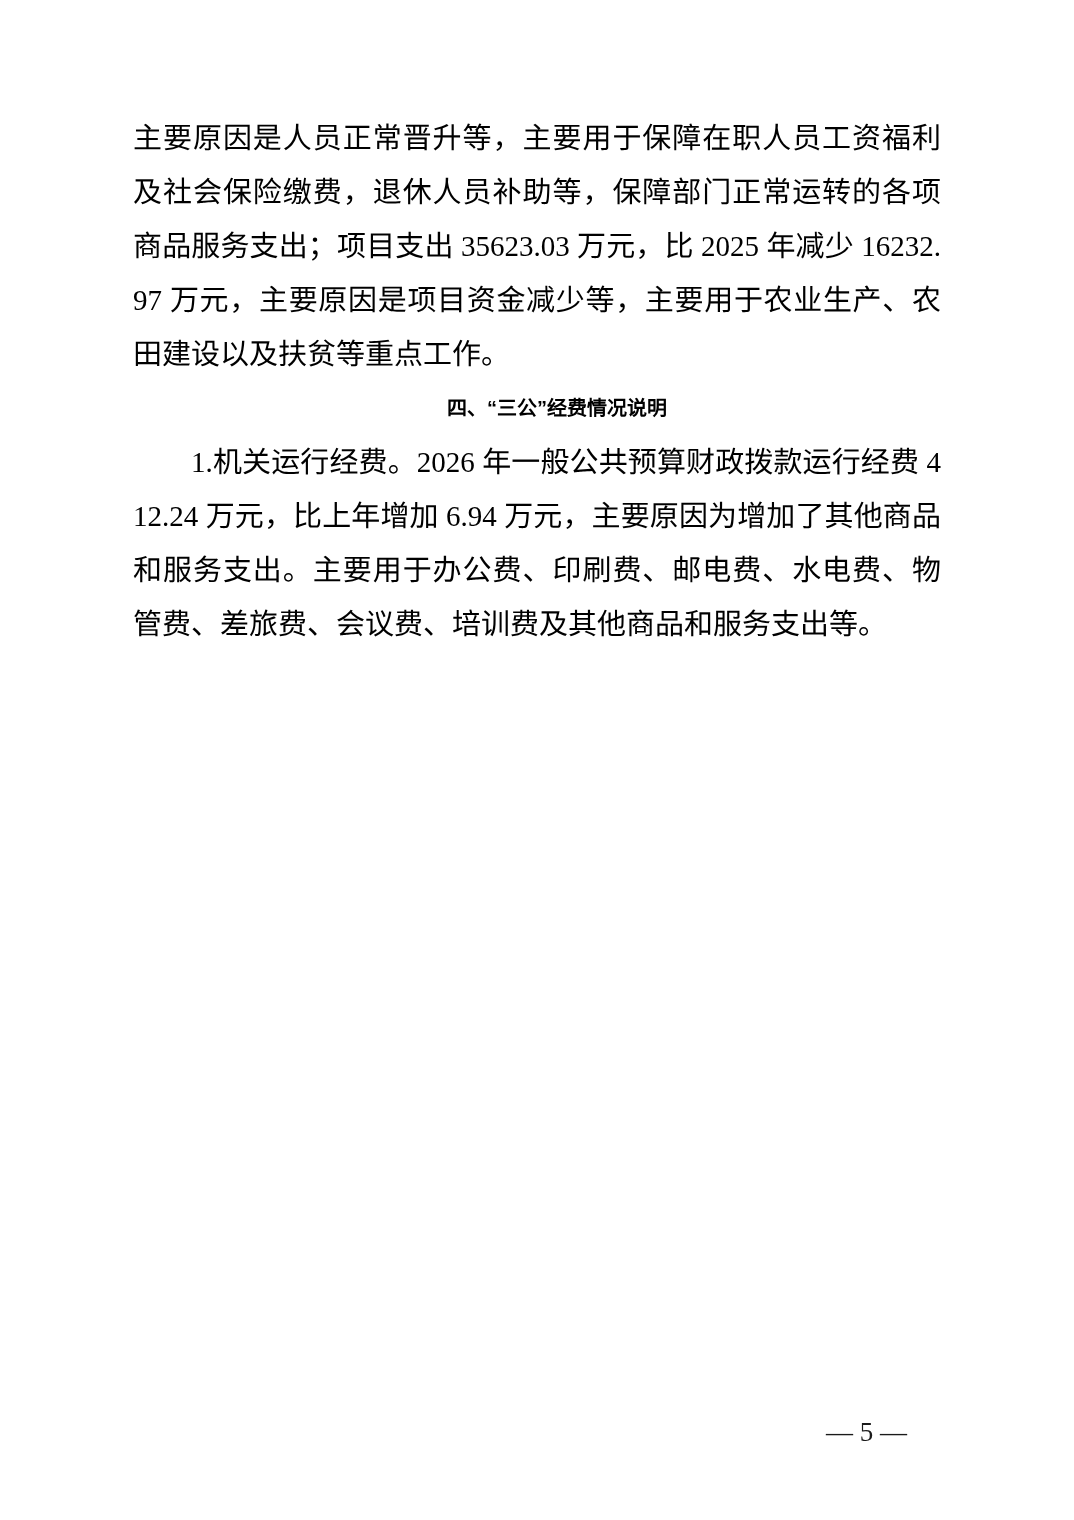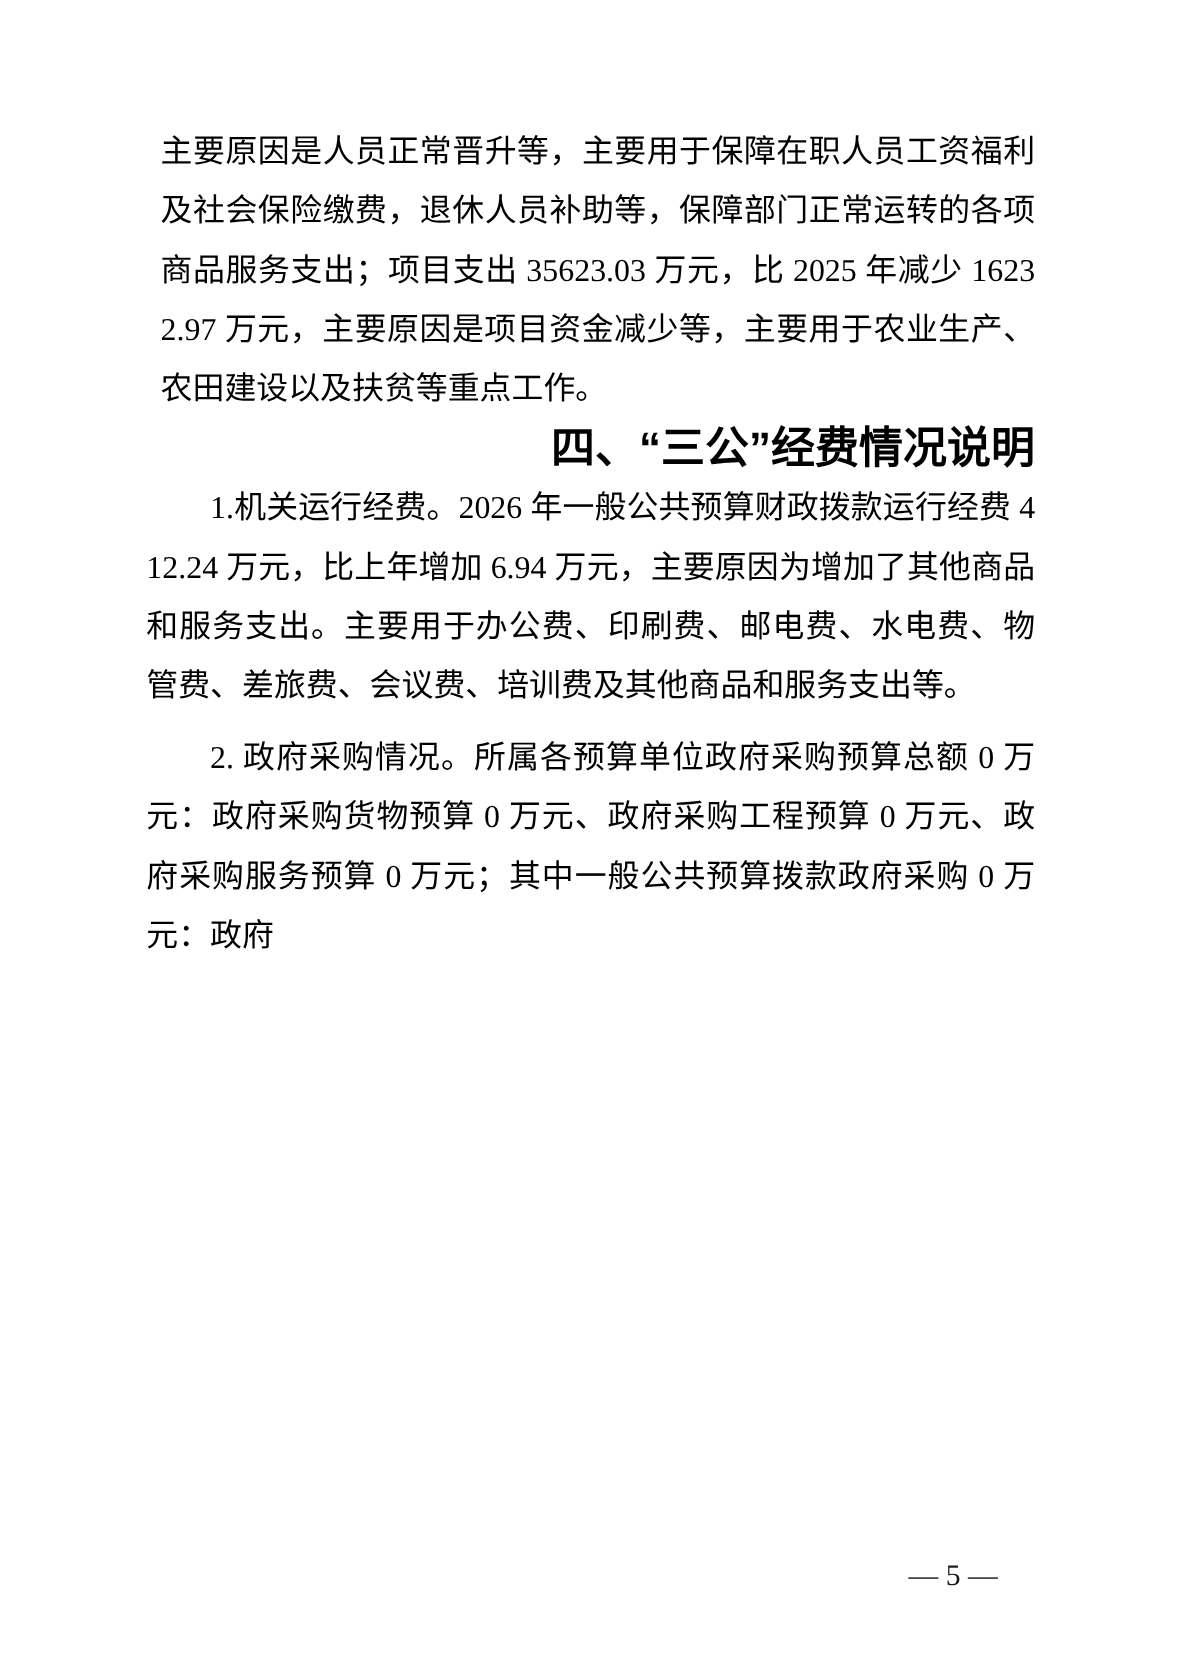--- a/index.html
+++ b/index.html
@@ -27,32 +27,31 @@
     line-height: 54px;
     text-align: justify;
     text-justify: inter-character;
     text-indent: 2em;
     word-break: break-all;
     font-family: "Liberation Serif", "DejaVu Serif", serif;
     color: #000000;
   }
   .para.flush {
     text-indent: 0;
-    margin-left: 13px;
   }
   .para.spaced {
     margin-top: 11px;
   }
   .heading {
     margin: 0;
-    font-size: 40px;
+    font-size: 20px;
     line-height: 54px;
     font-weight: bold;
     text-indent: 2em;
-    text-align: right;
+    text-align: center;
     font-family: "Liberation Sans", "DejaVu Sans", sans-serif;
     color: #000000;
   }
   .page-footer {
     position: absolute;
     top: 1405px;
     right: 167px;
     font-size: 27px;
     line-height: 54px;
     color: #1a1a1a;
@@ -60,18 +59,17 @@
   }
 </style>
 </head>
 <body>
 
 <div class="page">
   <div class="content">
     <p class="para flush">主要原因是人员正常晋升等，主要用于保障在职人员工资福利及社会保险缴费，退休人员补助等，保障部门正常运转的各项商品服务支出；项目支出 35623.03 万元，比 2025 年减少 16232.97 万元，主要原因是项目资金减少等，主要用于农业生产、农田建设以及扶贫等重点工作。</p>
     <h2 class="heading">四、“三公”经费情况说明</h2>
     <p class="para">1.机关运行经费。2026 年一般公共预算财政拨款运行经费 412.24 万元，比上年增加 6.94 万元，主要原因为增加了其他商品和服务支出。主要用于办公费、印刷费、邮电费、水电费、物管费、差旅费、会议费、培训费及其他商品和服务支出等。</p>
-    <p class="para spaced">2. 政府采购情况。所属各预算单位政府采购预算总额 0 万元：政府采购货物预算 0 万元、政府采购工程预算 0 万元、政府采购服务预算 0 万元；其中一般公共预算拨款政府采购 0 万元：政府</p>
   </div>
   <div class="page-footer">
     <span>— 5 —</span>
   </div>
 </div>
 
 </body></html>

